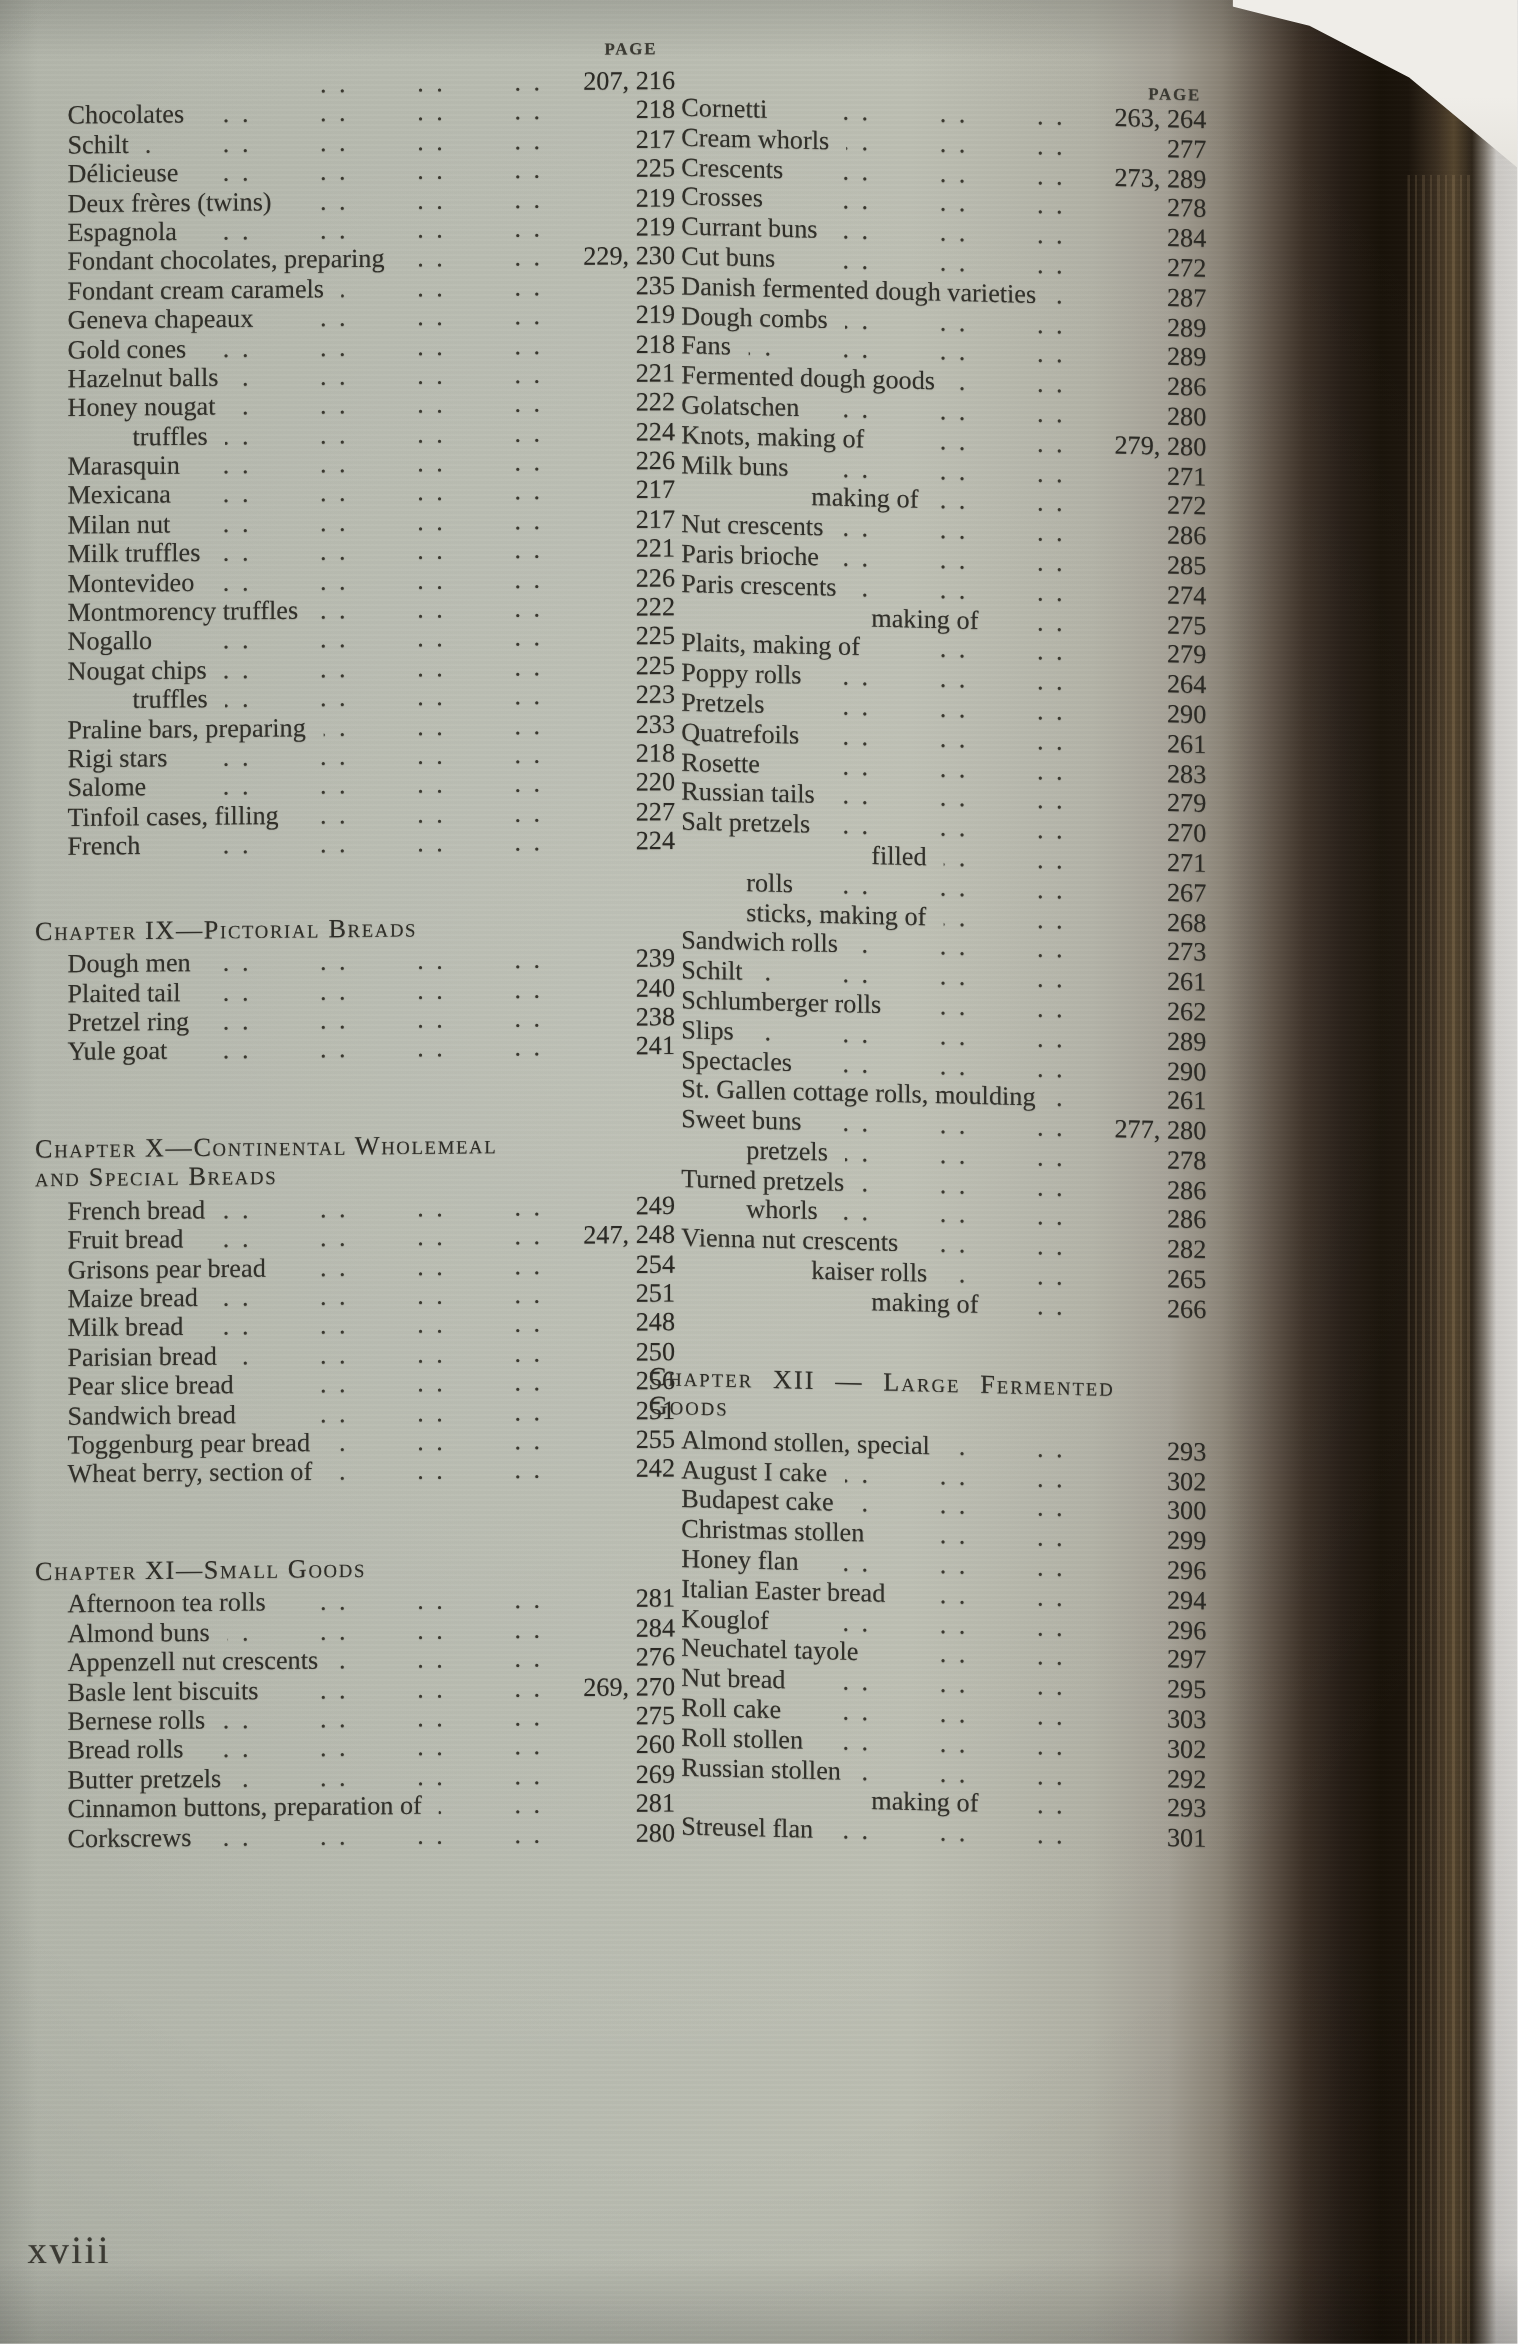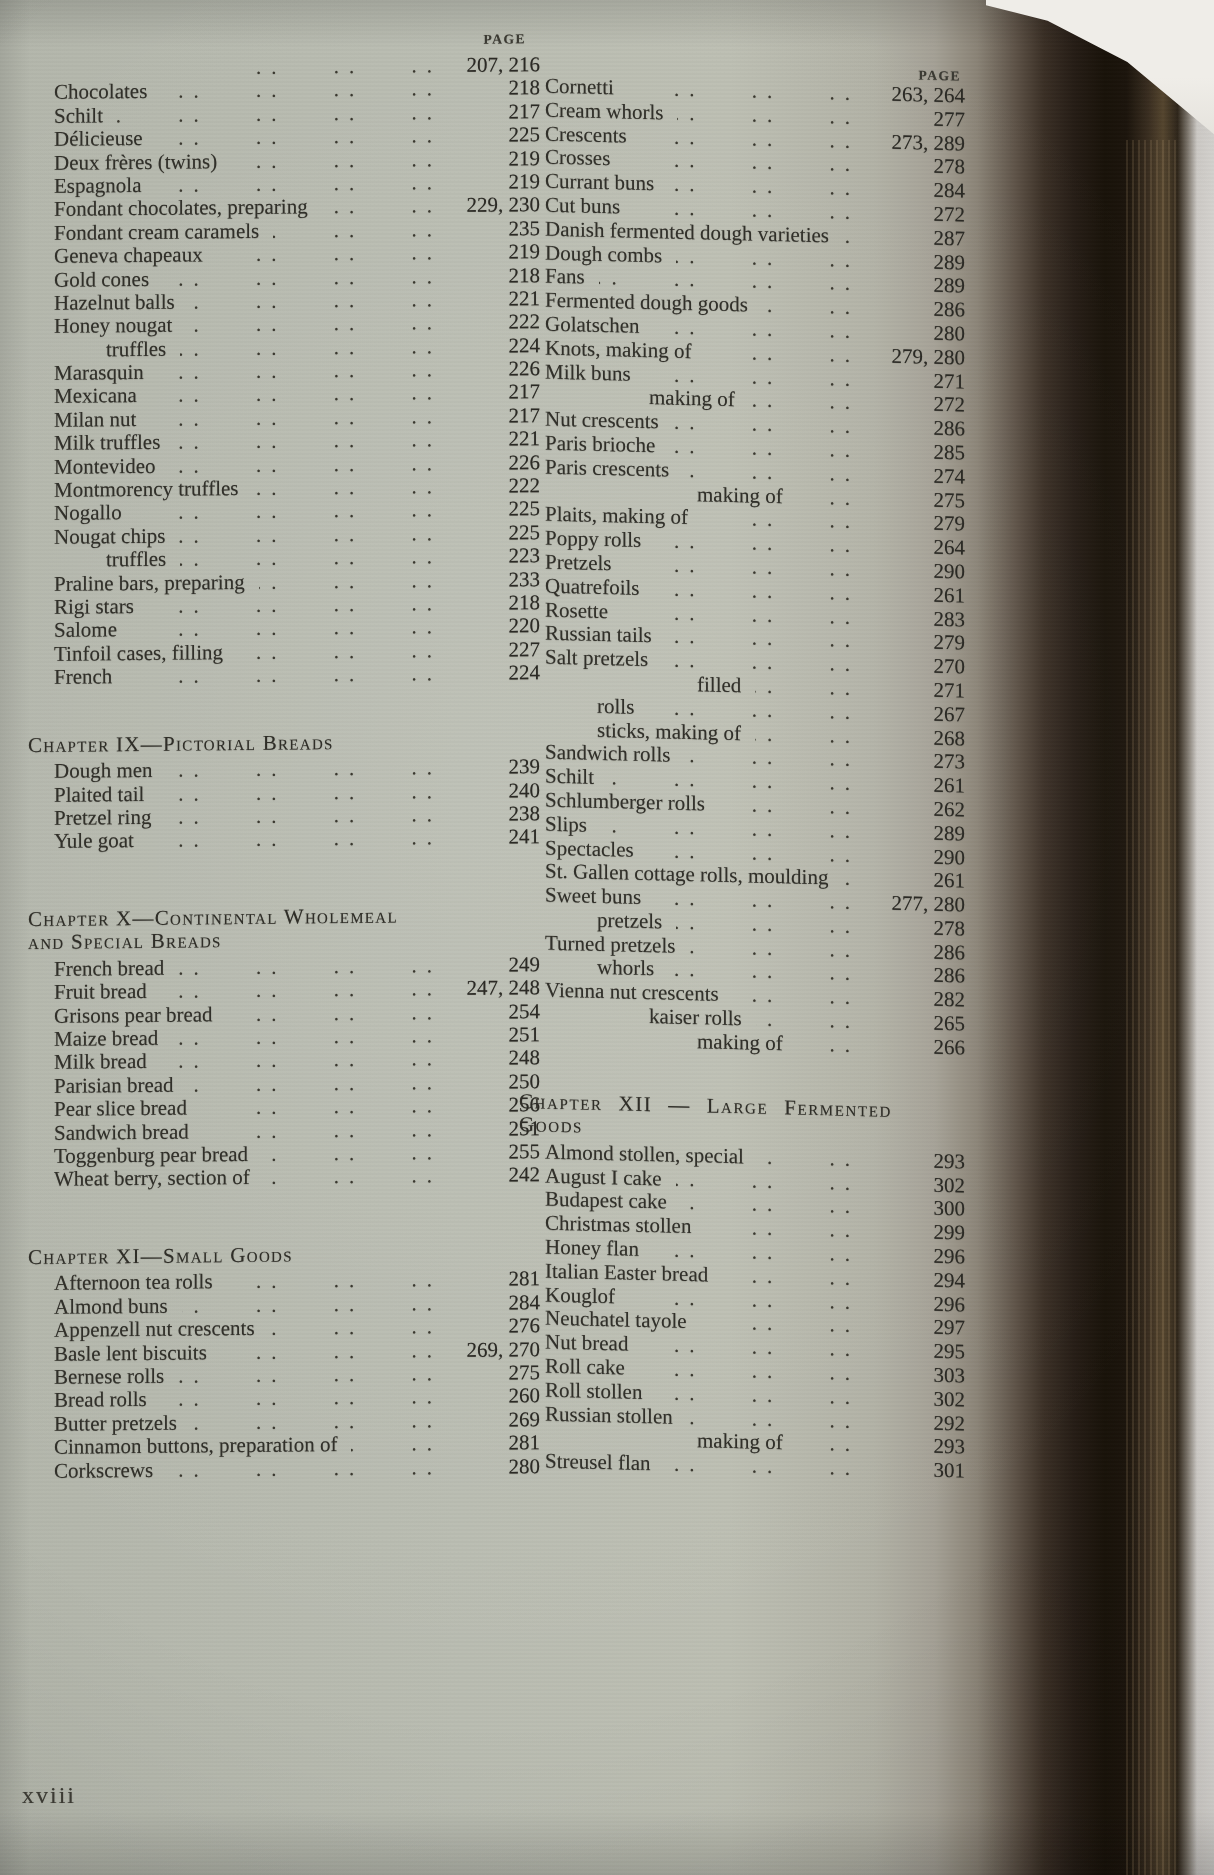--- a/index.html
+++ b/index.html
@@ -64,21 +64,21 @@
   .heading{
     font-variant:small-caps;letter-spacing:1.3px;line-height:23.6px;
     white-space:pre-line;color:#2f2e28;margin-bottom:3px;
   }
   .spread{word-spacing:9px;letter-spacing:1.6px;}
   #leftcol .section:nth-child(2){margin-top:44px;}
   #leftcol .section:nth-child(3){margin-top:54px;}
   #leftcol .section:nth-child(4){margin-top:54px;}
   #rightcol .section:nth-child(2){margin-top:40px;}
   .footer{
-    position:absolute;left:22px;top:1782px;font-size:24px;letter-spacing:2px;
+    position:absolute;left:22px;top:1782px;font-size:31px;letter-spacing:2px;
     color:#3b3a33;font-family:"Liberation Serif","DejaVu Serif",serif;
     text-shadow:0 0.3px 0.8px rgba(48,46,40,0.45);
   }
 </style>
 </head>
 <body>
 
 <div class="vignette"></div>
 <div class="corner"></div>
 <div class="streaks"></div>

